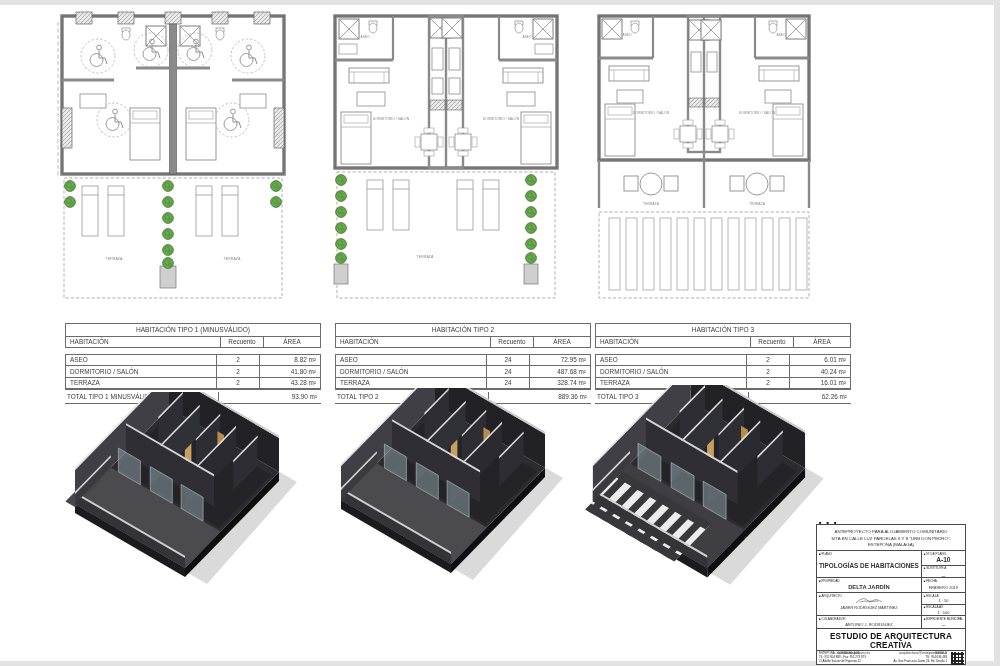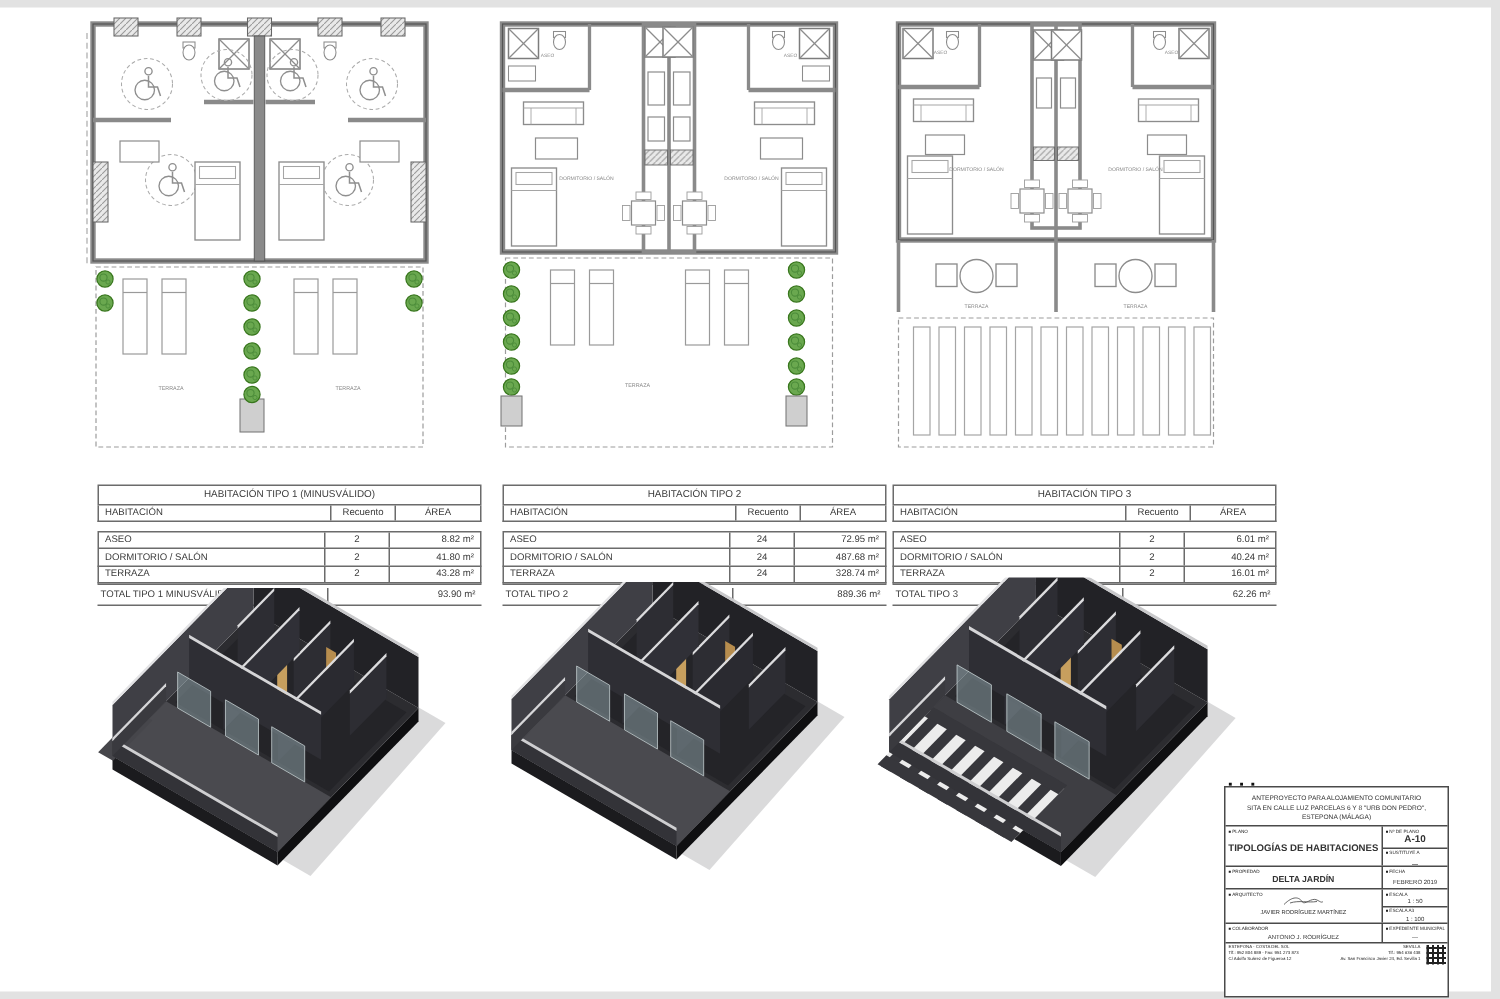--- a/index.html
+++ b/index.html
@@ -549,20 +549,27 @@
     <div class="tb-cell" style="flex:2.4">
       <span class="tb-label">COLABORADOR</span>
       <div class="tb-value" style="font-weight:normal;padding-top:6px">ANTONIO J. RODRÍGUEZ</div>
     </div>
     <div class="tb-cell">
       <span class="tb-label">EXPEDIENTE MUNICIPAL</span>
       <div class="tb-value" style="font-weight:normal;padding-top:6px">---</div>
     </div>
   </div>
 
+  <div class="tb-row" style="height:22px">
+    <div class="firm">ESTUDIO DE ARQUITECTURA CREATIVA</div>
+    <div class="webs">
+      <span>www.suarquitecto.es</span>
+      <span>arquitectura@estepona.com</span>
+    </div>
+  </div>
 
   <div class="foot" style="height:13px;position:relative">
     <div class="fcol">
       <div>ESTEPONA - COSTA DEL SOL</div>
       <div>Tlf.: 952 804 889 - Fax: 951 273 873</div>
       <div>C/ Adolfo Suárez de Figueroa 12</div>
     </div>
     <div class="fcol right">
       <div>SEVILLA</div>
       <div>Tlf.: 954 636 438</div>

